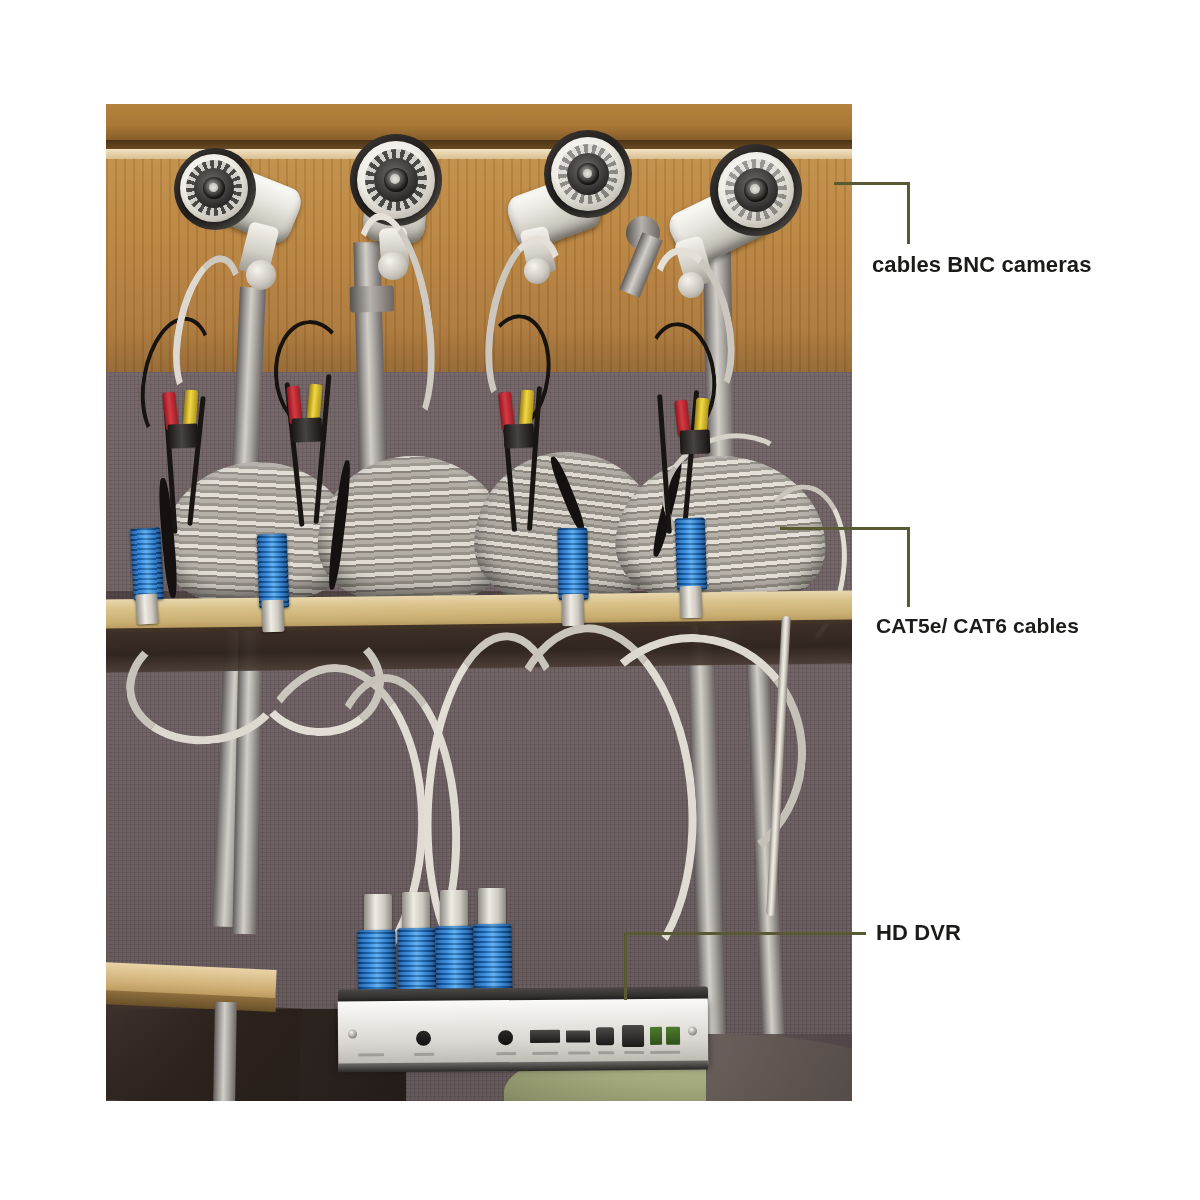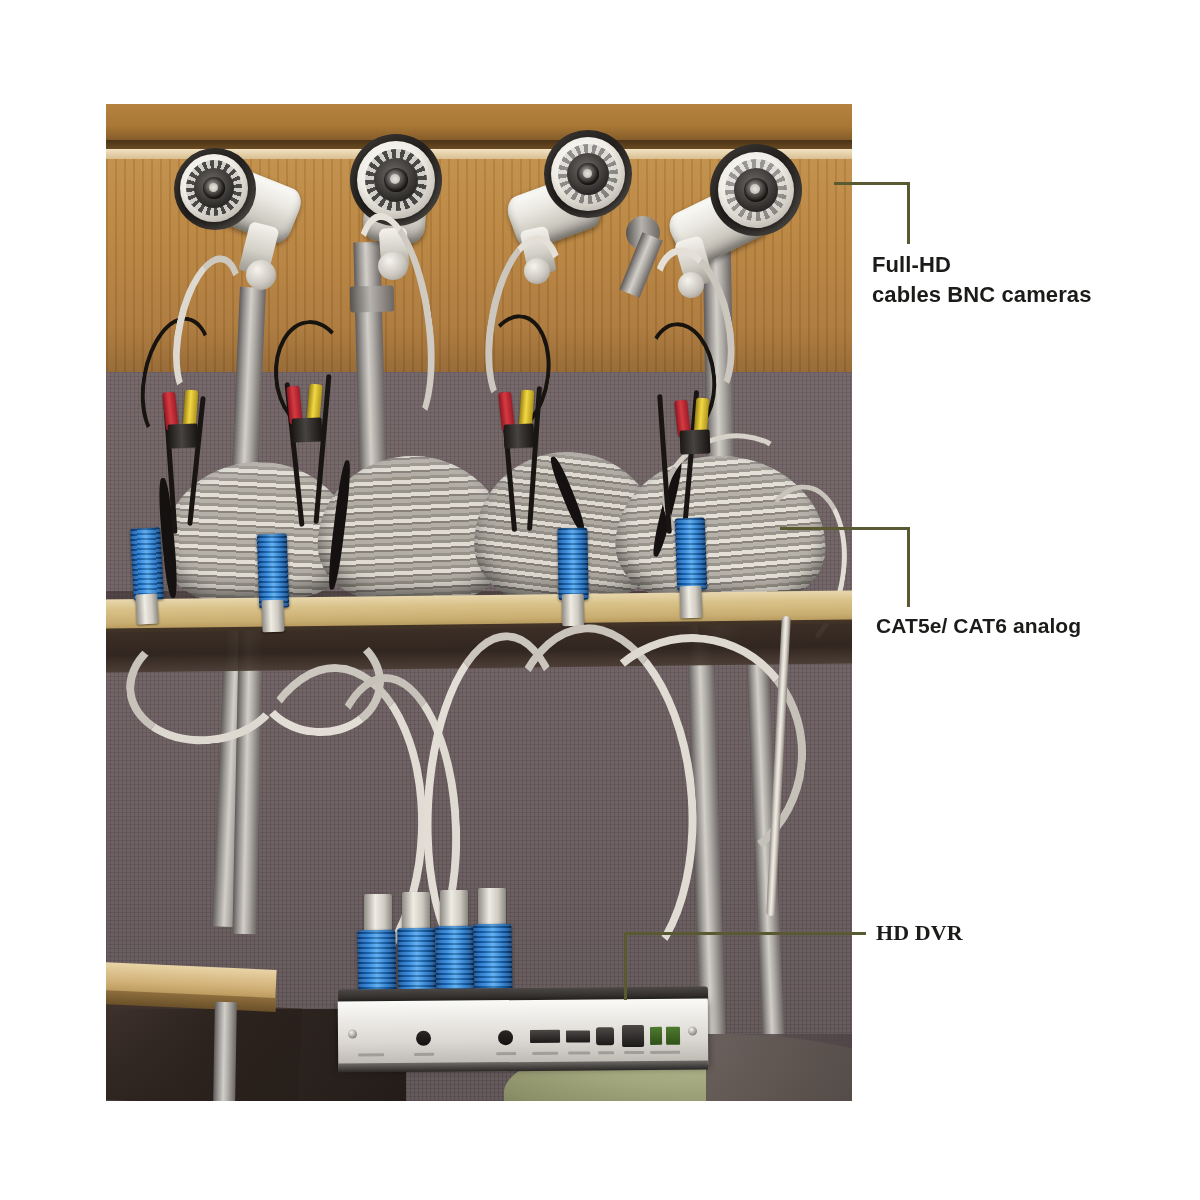--- a/index.html
+++ b/index.html
@@ -131,21 +131,21 @@
   .dvr-port-l{position:absolute;background:linear-gradient(180deg,#4b4846,#1c1a19);border-radius:1px;}
   .dvr-green{position:absolute;background:linear-gradient(180deg,#4f7a2e,#2f5219);border-radius:1px;}
   .dvr-lbl{position:absolute;height:3px;background:#8b8781;opacity:.65;border-radius:1px;}
 
   
   .leader{position:absolute;background:#5a5a32;}
   .callout-text{position:absolute;color:#1b1b19;font-weight:600;
     font-family:"Liberation Sans",sans-serif;letter-spacing:.1px;}
   #label-cameras{left:872px;top:250px;font-size:22px;line-height:30px;}
   #label-cables{left:876px;top:614px;font-size:21px;}
-  #label-dvr{left:876px;top:920px;font-size:22px;font-family:Liberation Serif, serif;}
+  #label-dvr{left:876px;top:920px;font-size:22px;}
 </style>
 </head>
 <body>
 
 <div id="stage">
 
   <div id="photo">
 
     <div class="wood-wall"></div>
     <div class="wood-top-trim"></div>
@@ -341,25 +341,24 @@
       <div class="dvr-lbl" style="left:312px;top:52px;width:30px;"></div>
       <div class="dvr-lbl" style="left:20px;top:52px;width:26px;"></div>
     </div>
     <div class="dvr-bottom"></div>
 
   </div>
 
   <div class="leader" style="left:834px;top:182px;width:76px;height:3px;"></div>
   <div class="leader" style="left:907px;top:182px;width:3px;height:62px;"></div>
   <div class="callout-text" id="label-cameras">
-    <div>Full-HD</div>
     <div>cables BNC cameras</div>
   </div>
 
   <div class="leader" style="left:780px;top:527px;width:130px;height:3px;"></div>
   <div class="leader" style="left:907px;top:527px;width:3px;height:80px;"></div>
-  <div class="callout-text" id="label-cables">CAT5e/ CAT6 analog</div>
+  <div class="callout-text" id="label-cables">CAT5e/ CAT6 cables</div>
 
   <div class="leader" style="left:624px;top:932px;width:3px;height:68px;"></div>
   <div class="leader" style="left:624px;top:932px;width:242px;height:3px;"></div>
   <div class="callout-text" id="label-dvr">HD DVR</div>
 
 </div>
 
 </body></html>

